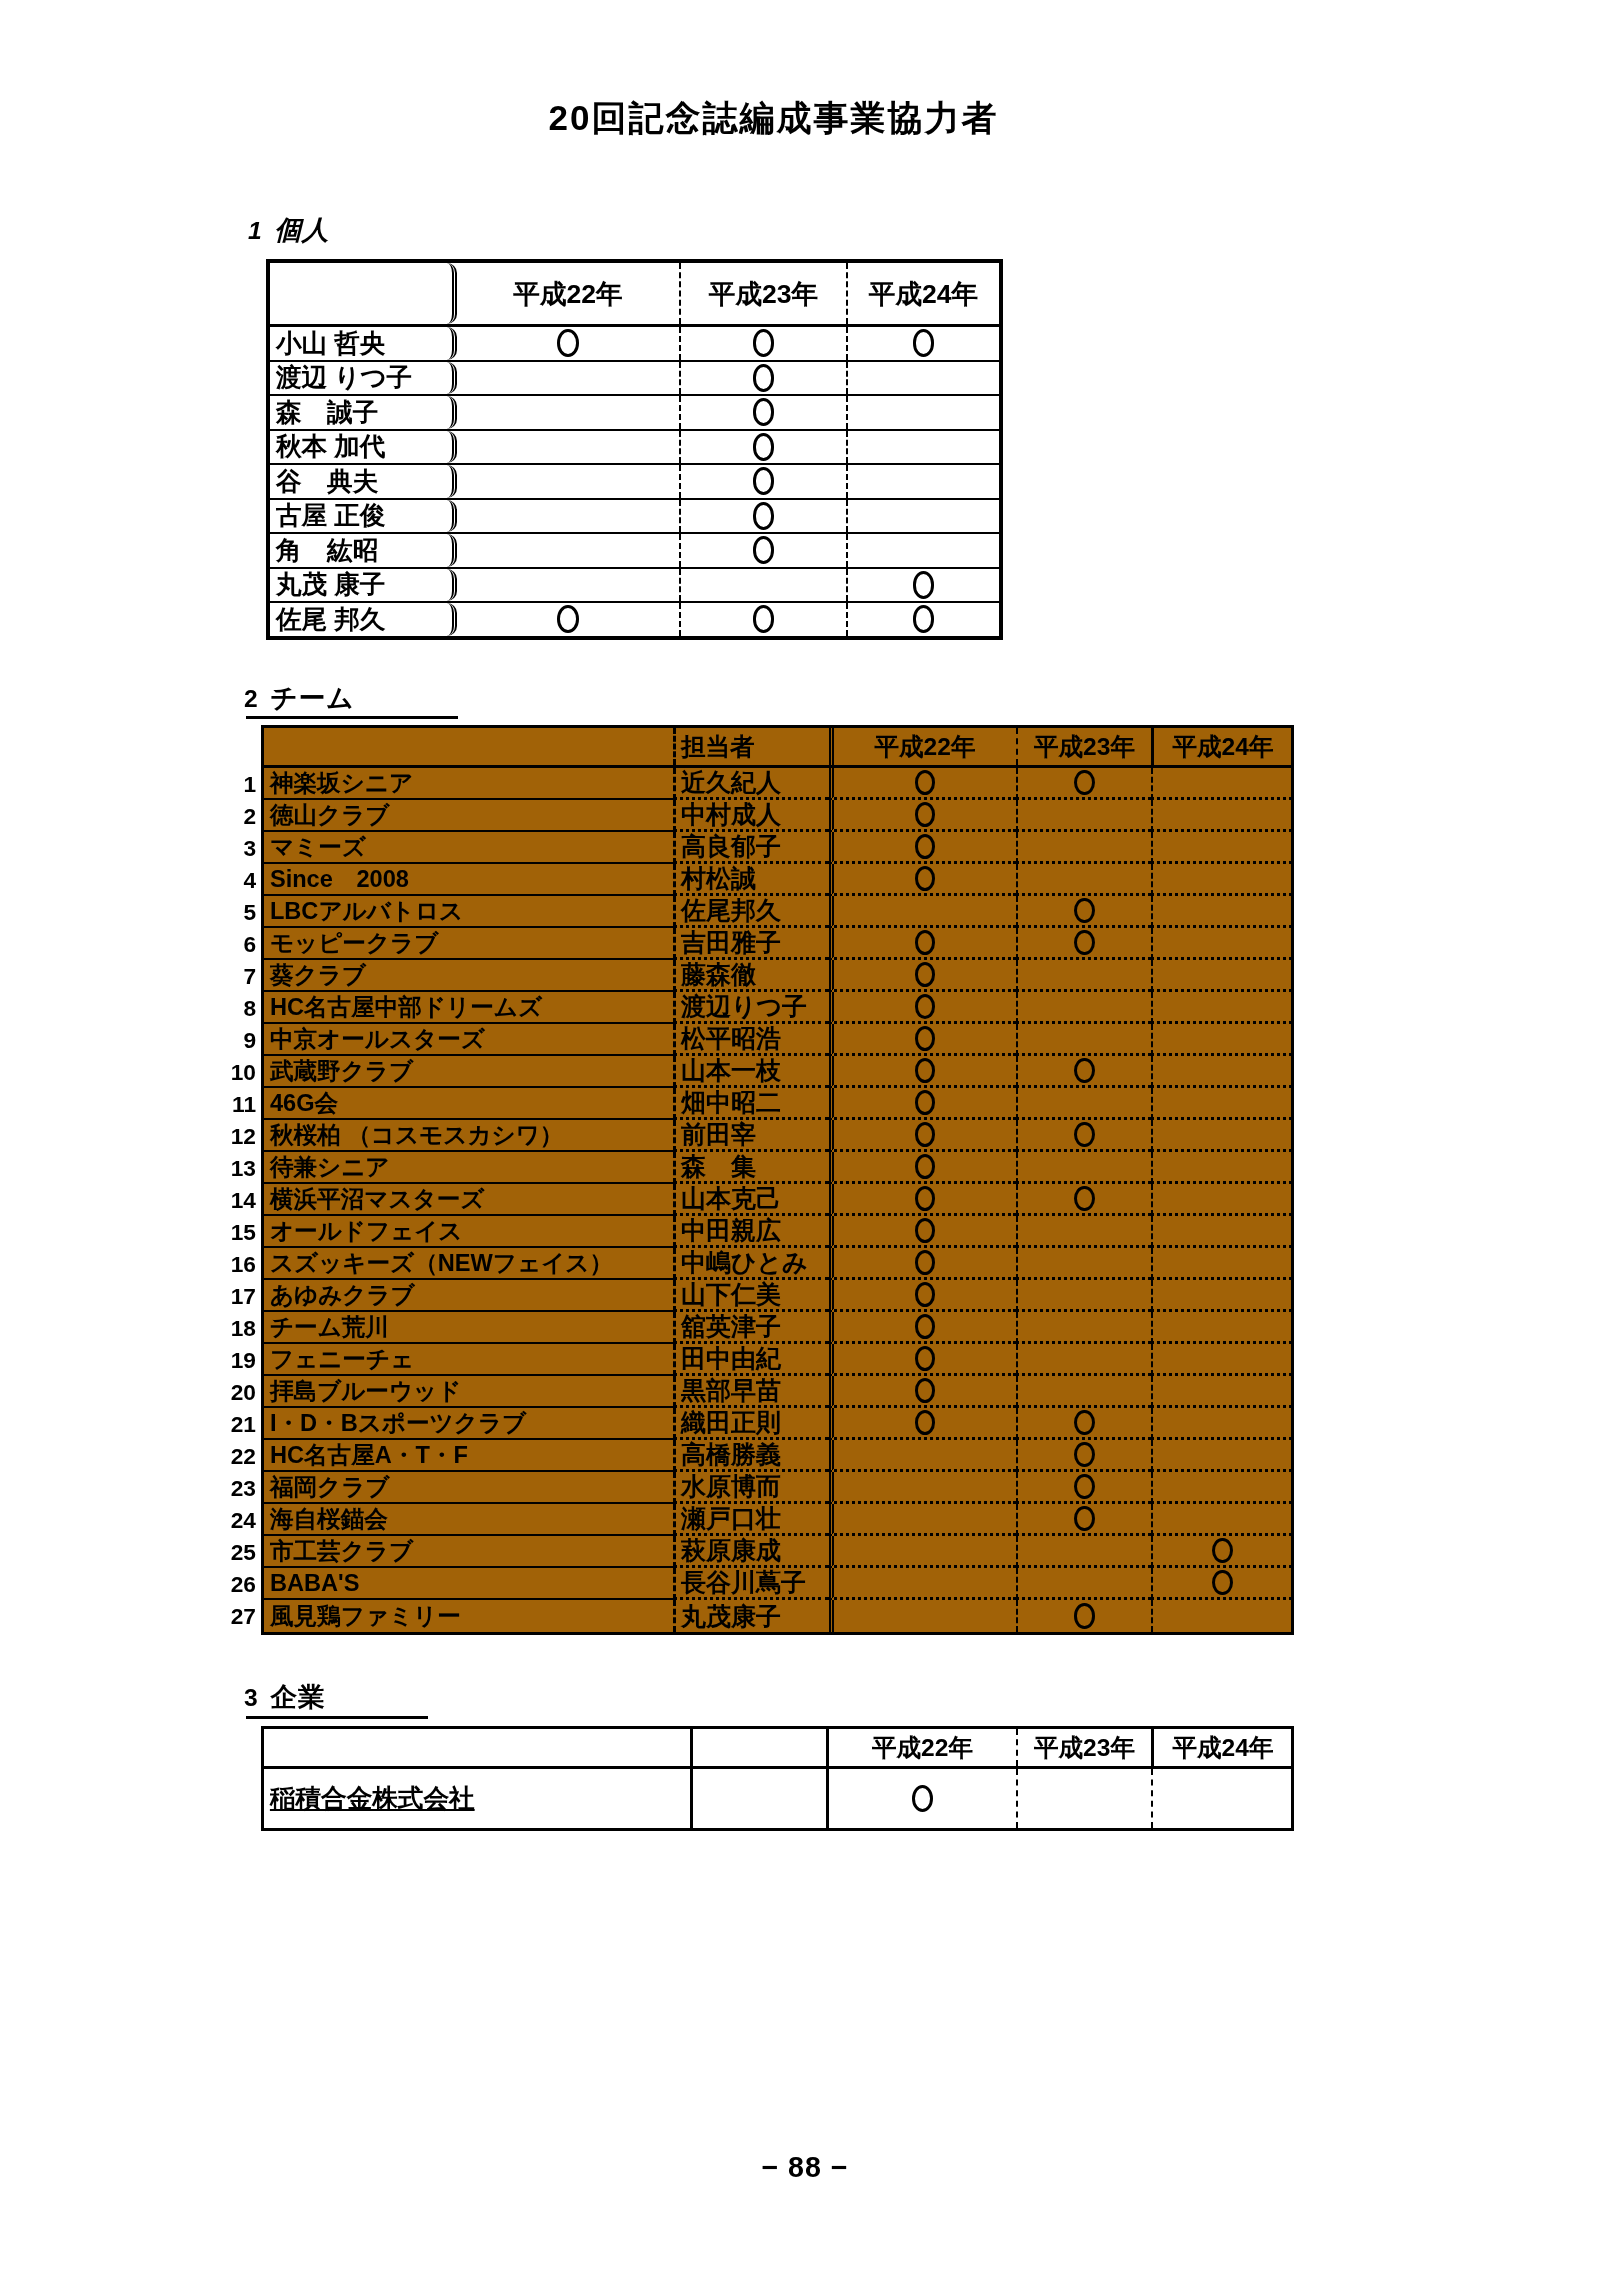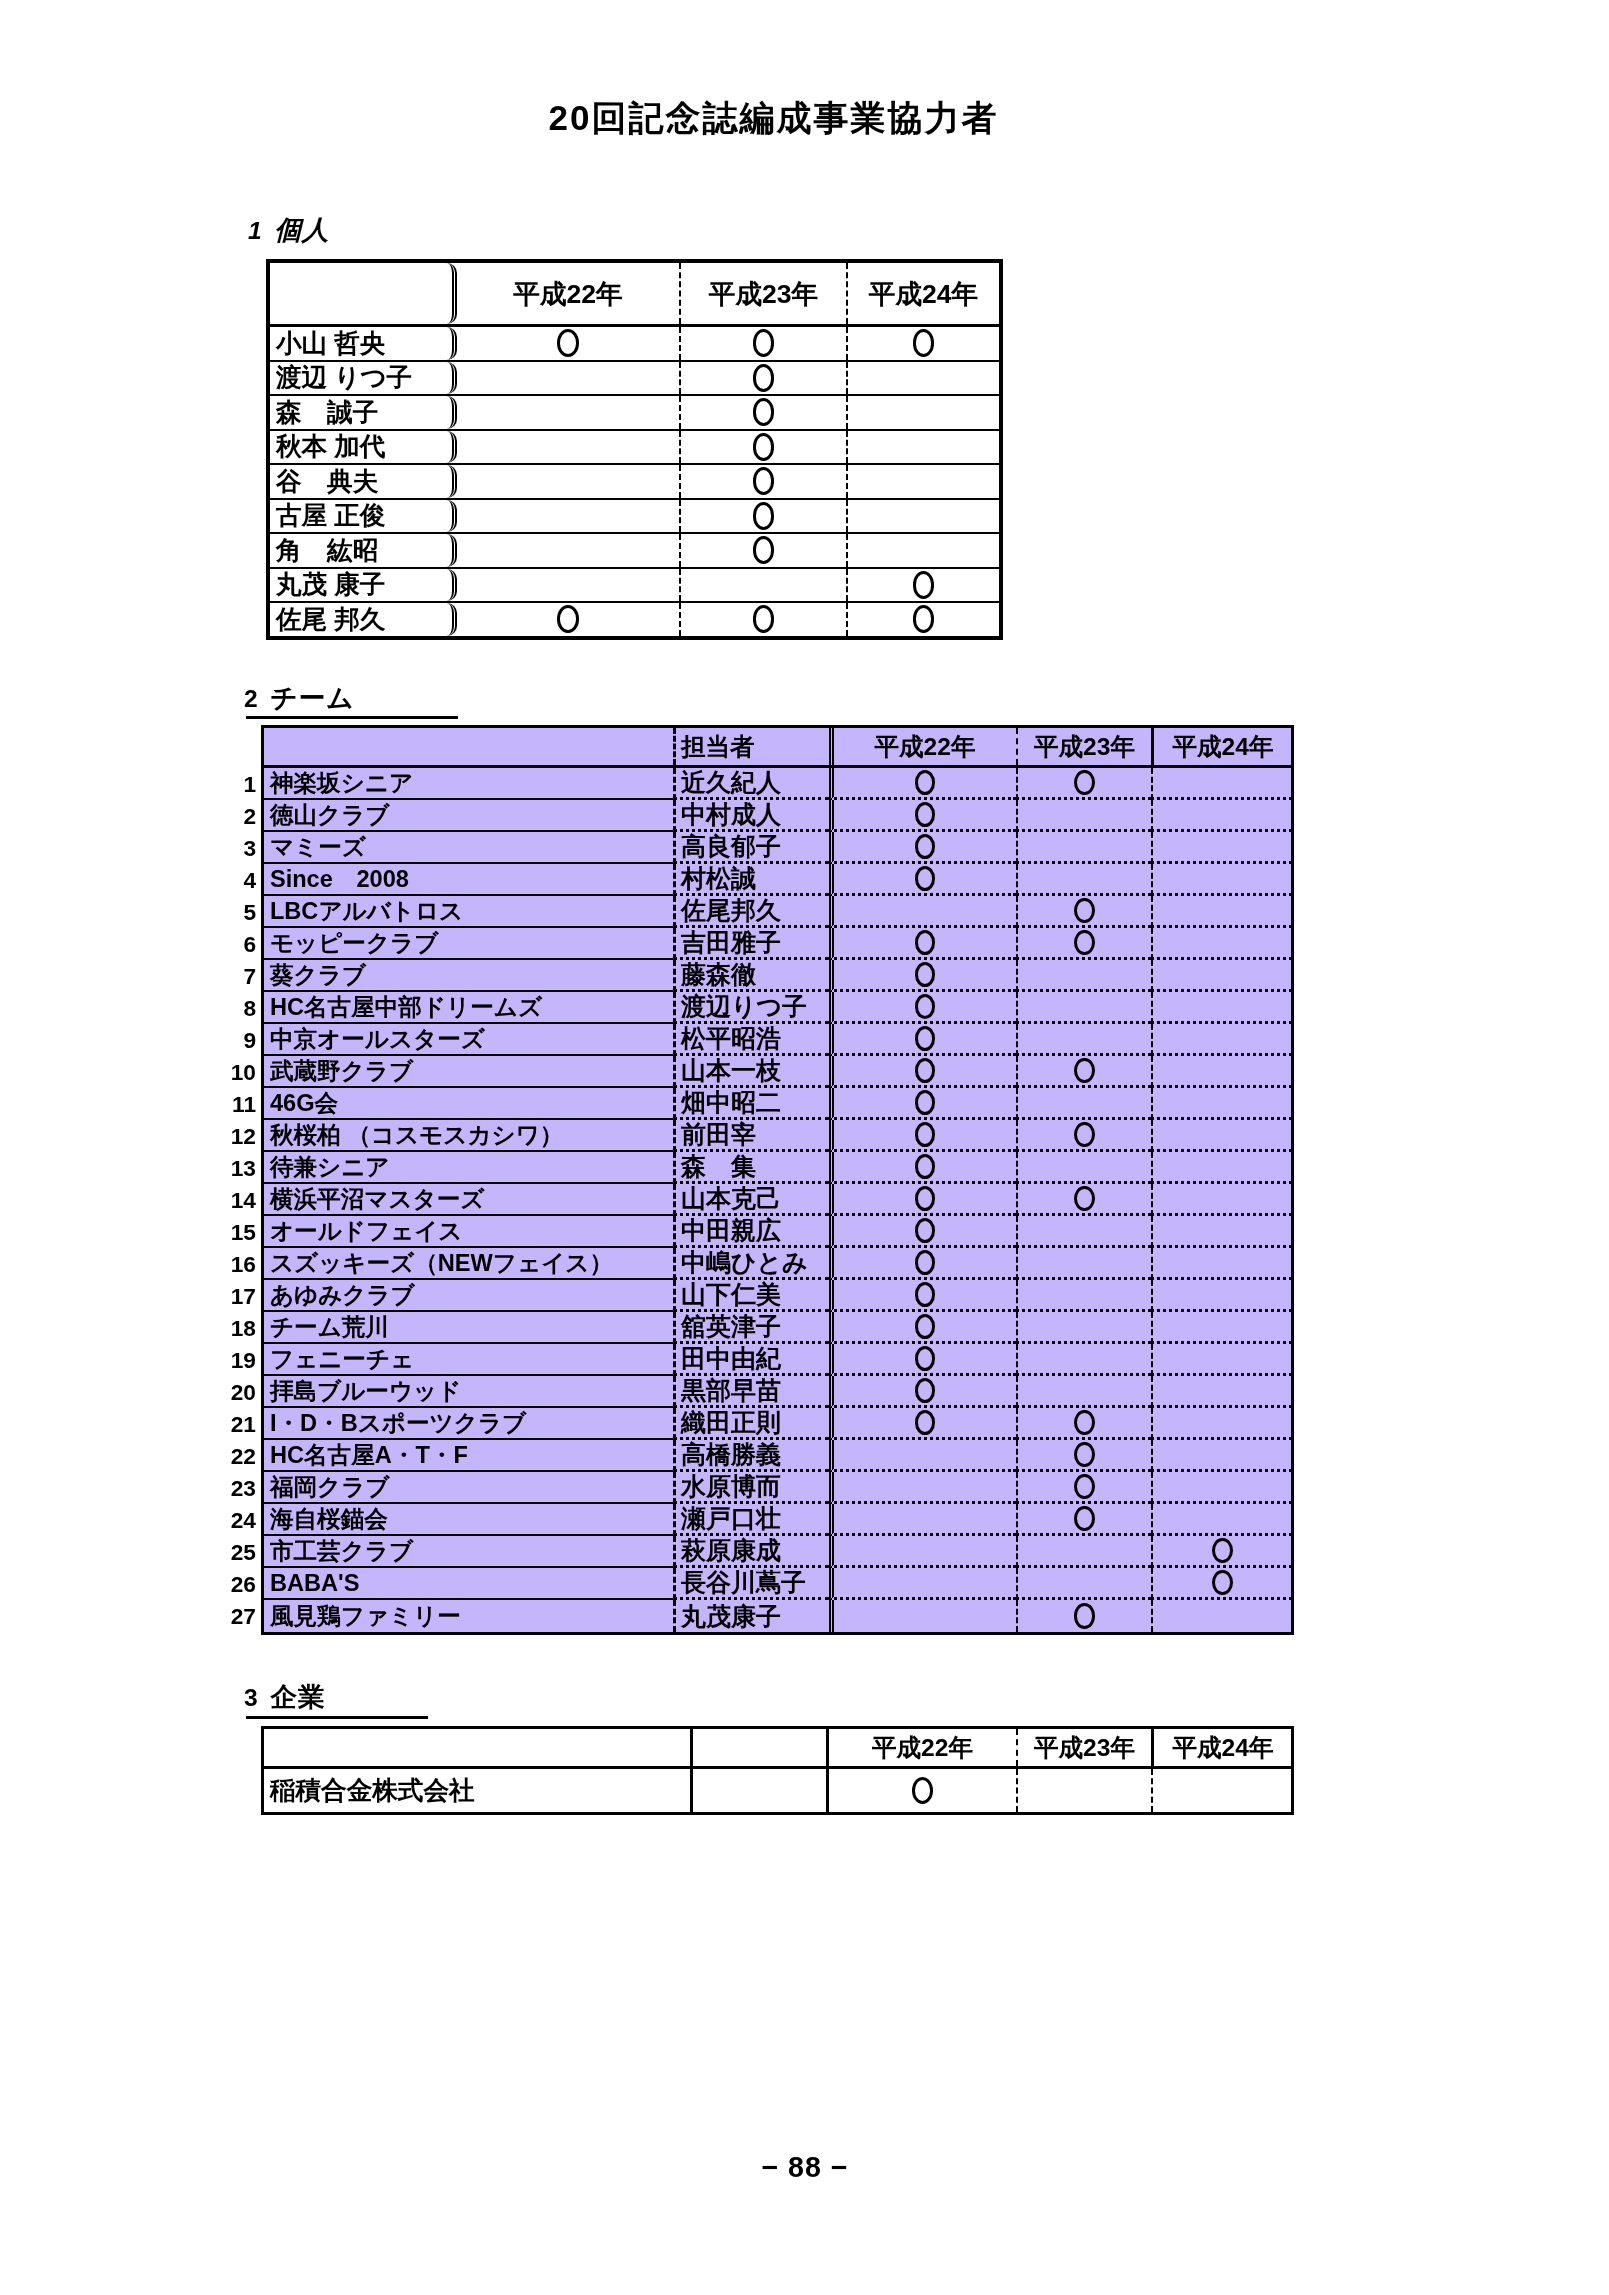--- a/index.html
+++ b/index.html
@@ -35,21 +35,21 @@
   .t1{position:absolute;left:266px;top:259px;width:729px;border:4.9px solid #000;background:#fff;}
   .t1-head,.t1-row{display:grid;grid-template-columns:187px 222px 167px 153px;}
   .t1-head{height:61px;border-bottom:3.9px solid #000;}
   .t1-row{height:32.5px;border-bottom:2px solid #000;}
   .t1-body .t1-row:last-child{border-bottom:none;}
   .t1 .cname{border-right:5.9px double #000;font-size:25.6px;border-radius:10px;}
   .t1 .y23,.t1 .y24{border-left:2px dashed #000;}
   .t1-head .cell{font-size:26.6px;}
 
   
-  .t2{position:absolute;left:261px;top:725px;width:1027px;border:3.9px solid #000;background:#c4b5fd;}
+  .t2{position:absolute;left:261px;top:725px;width:1027px;border:3.9px solid #000;background:#a16207;}
   .t2-head,.t2-row{display:grid;grid-template-columns:409px 156px 187px 135px 141px;}
   .t2-head{height:37px;border-bottom:3px solid #000;}
   .t2-row{height:32px;position:relative;}
   .t2 .cteam{font-size:23.6px;}
   .t2 .cmgr{border-left:3px dashed #000;font-size:25px;padding-left:4.9px;}
   .t2 .cy22{border-left:5.9px double #000;}
   .t2 .cy23{border-left:2px dashed #000;}
   .t2 .cy24{border-left:2px dashed #000;}
   .t2-head .cy24{border-left:3px solid #000;}
   .t2-head .cell{font-size:24.6px;}
@@ -59,21 +59,21 @@
   .t2 .maru{width:20.7px;height:25.6px;}
   .rowno{
     position:absolute;left:-43px;top:50%;transform:translateY(-50%);
     width:35px;text-align:right;font-size:22.7px;
   }
 
   
   .t3{position:absolute;left:261px;top:1726px;width:1027px;border:3.9px solid #000;background:#fff;}
   .t3-head,.t3-row{display:grid;grid-template-columns:429px 136px 187px 135px 141px;}
   .t3-head{height:37px;border-bottom:3px solid #000;}
-  .t3-row{height:43px;}
+  .t3-row{height:59px;text-decoration:underline;}
   .t3 .cname{border-right:3px solid #000;font-size:25.6px;}
   .t3 .c2{border-right:3px solid #000;}
   .t3 .cy23{border-left:2px dashed #000;}
   .t3 .cy24{border-left:2px dashed #000;}
   .t3-head .cy24{border-left:3px solid #000;}
   .t3-head .cell{font-size:24.6px;}
 
   .page-number{
     position:absolute;top:2151px;left:0;width:100%;
     text-align:center;font-size:28.6px;letter-spacing:1px;

